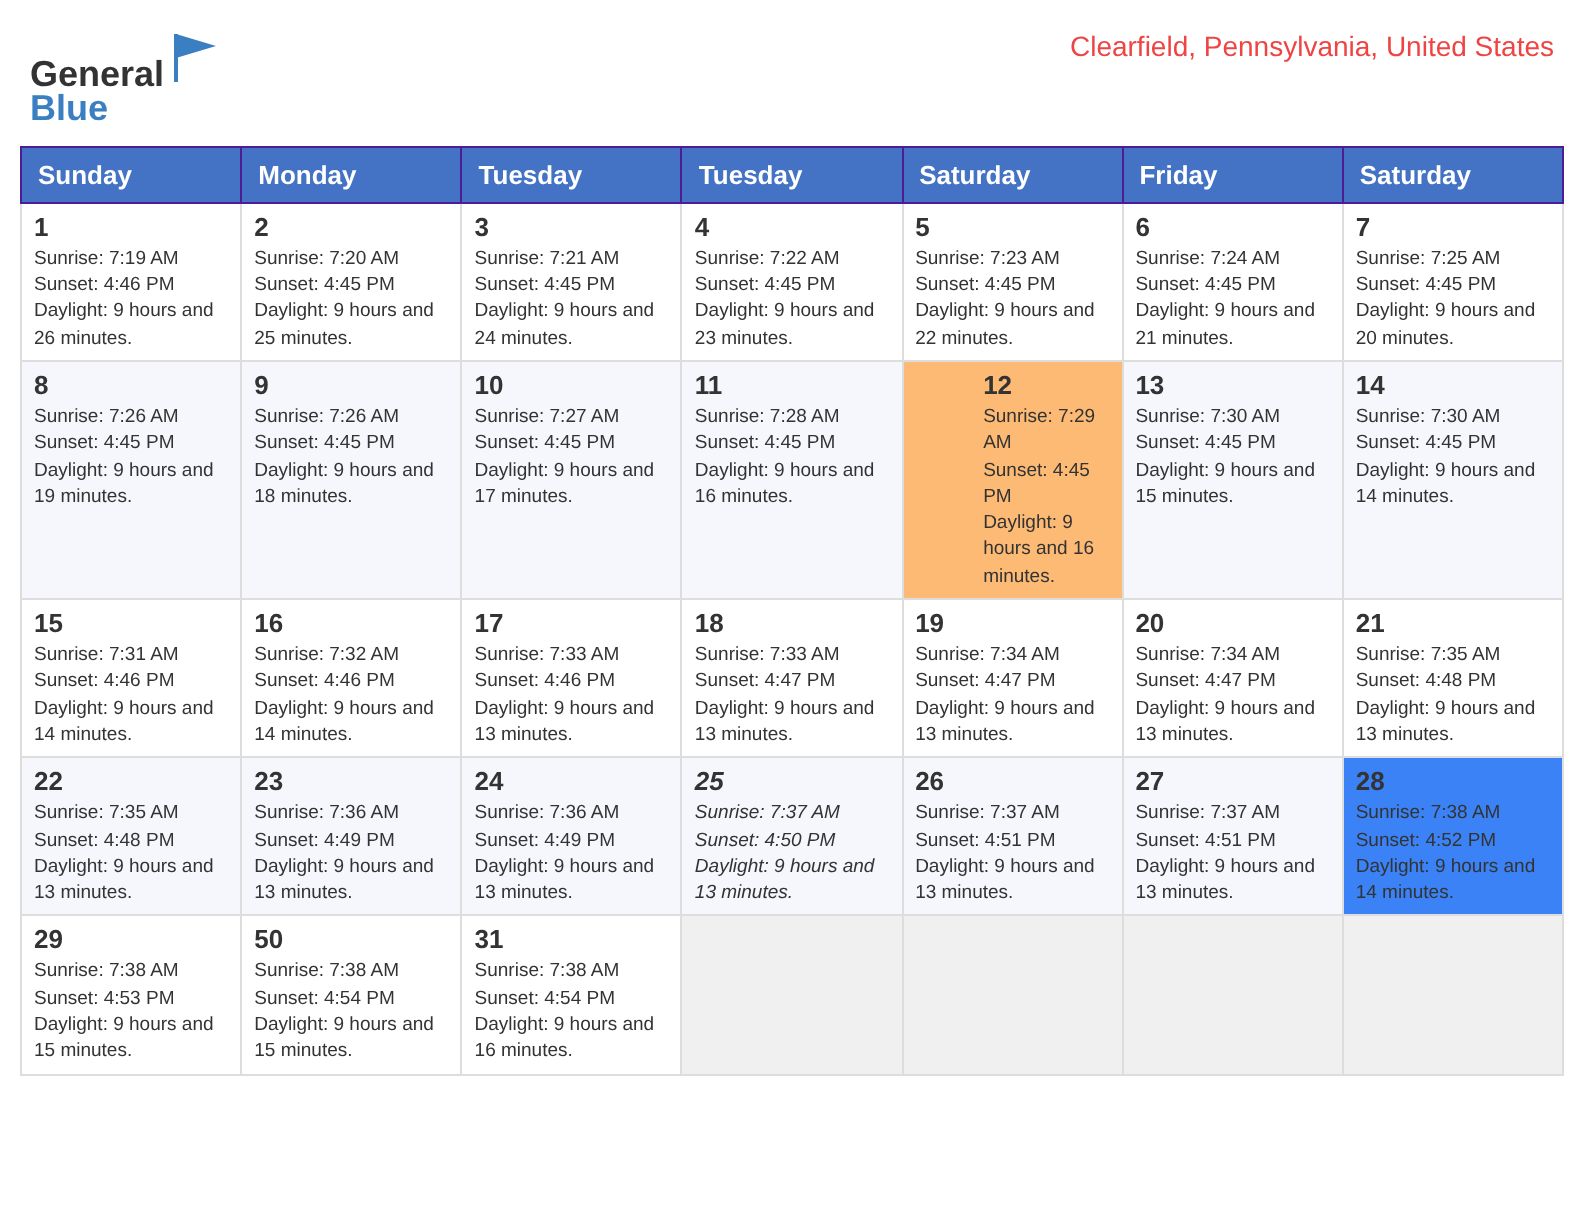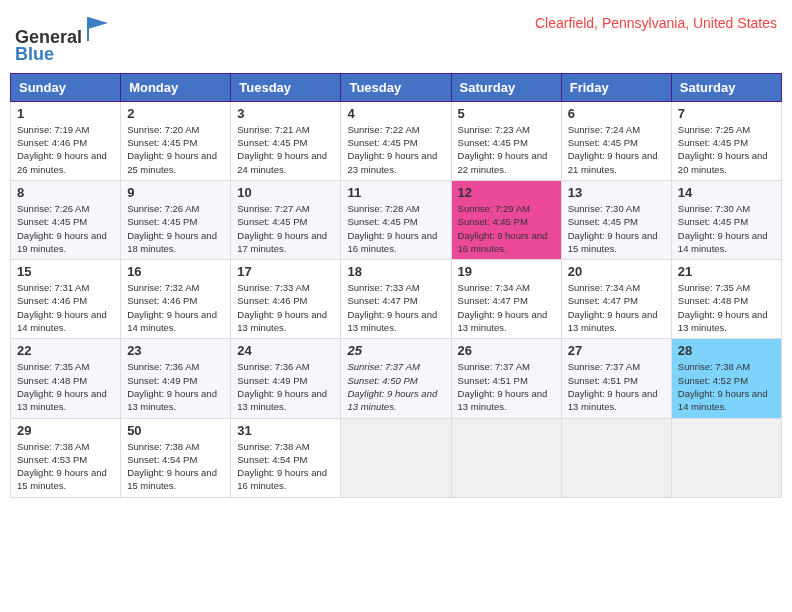--- a/index.html
+++ b/index.html
@@ -162,21 +162,21 @@
           <div class="day-info">Sunrise: 7:26 AM<br>Sunset: 4:45 PM<br>Daylight: 9 hours and 18 minutes.</div>
         </td>
         <td style="background-color: rgb(245, 247, 252);">
           <span class="day-number">10</span>
           <div class="day-info">Sunrise: 7:27 AM<br>Sunset: 4:45 PM<br>Daylight: 9 hours and 17 minutes.</div>
         </td>
         <td style="background-color: rgb(245, 247, 252);">
           <span class="day-number">11</span>
           <div class="day-info">Sunrise: 7:28 AM<br>Sunset: 4:45 PM<br>Daylight: 9 hours and 16 minutes.</div>
         </td>
-        <td style="background-color: #ec4899;">
+        <td style="background-color: #fdba74; padding-left: 40px;">
           <span class="day-number">12</span>
           <div class="day-info">Sunrise: 7:29 AM<br>Sunset: 4:45 PM<br>Daylight: 9 hours and 16 minutes.</div>
         </td>
         <td style="background-color: rgb(245, 247, 252);">
           <span class="day-number">13</span>
           <div class="day-info">Sunrise: 7:30 AM<br>Sunset: 4:45 PM<br>Daylight: 9 hours and 15 minutes.</div>
         </td>
         <td style="background-color: rgb(245, 247, 252);">
           <span class="day-number">14</span>
           <div class="day-info">Sunrise: 7:30 AM<br>Sunset: 4:45 PM<br>Daylight: 9 hours and 14 minutes.</div>
@@ -230,21 +230,21 @@
           <div class="day-info">Sunrise: 7:37 AM<br>Sunset: 4:50 PM<br>Daylight: 9 hours and 13 minutes.</div>
         </td>
         <td style="background-color: rgb(245, 247, 252);">
           <span class="day-number">26</span>
           <div class="day-info">Sunrise: 7:37 AM<br>Sunset: 4:51 PM<br>Daylight: 9 hours and 13 minutes.</div>
         </td>
         <td style="background-color: rgb(245, 247, 252);">
           <span class="day-number">27</span>
           <div class="day-info">Sunrise: 7:37 AM<br>Sunset: 4:51 PM<br>Daylight: 9 hours and 13 minutes.</div>
         </td>
-        <td style="background-color: #7dd3fc;">
+        <td style="background-color: #3b82f6;">
           <span class="day-number">28</span>
           <div class="day-info">Sunrise: 7:38 AM<br>Sunset: 4:52 PM<br>Daylight: 9 hours and 14 minutes.</div>
         </td>
       </tr>
       <tr>
         <td>
           <span class="day-number">29</span>
           <div class="day-info">Sunrise: 7:38 AM<br>Sunset: 4:53 PM<br>Daylight: 9 hours and 15 minutes.</div>
         </td>
         <td>

